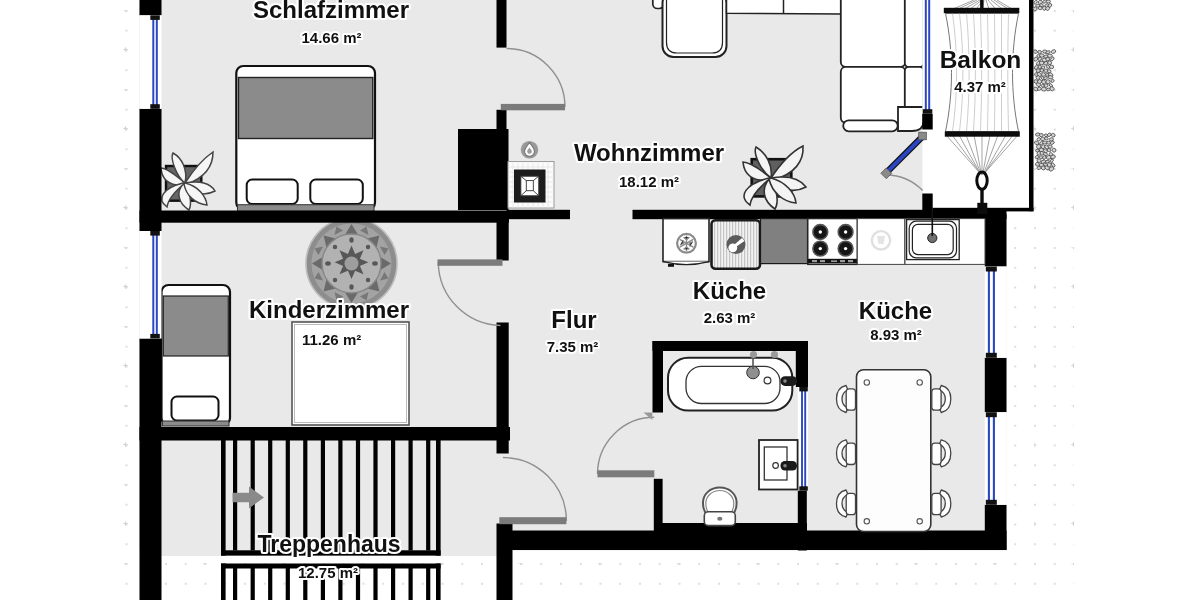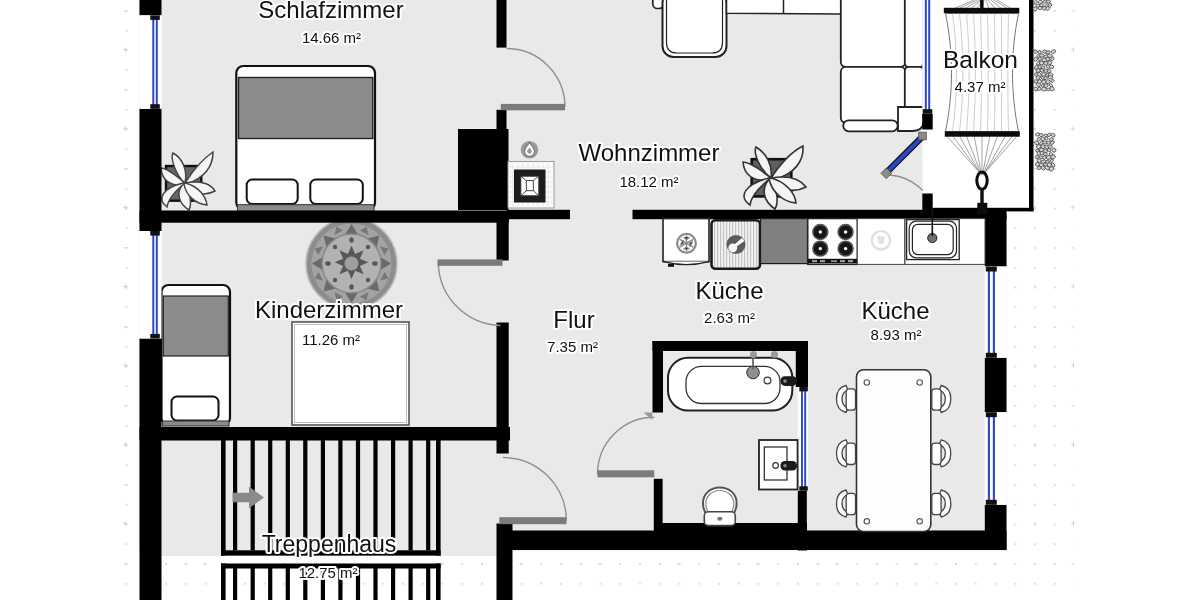--- a/index.html
+++ b/index.html
@@ -1,17 +1,17 @@
 <!DOCTYPE html>
 <html><head>
 <meta charset="utf-8">
 <style>
   html,body{margin:0;padding:0;background:#fff;}
   #stage{position:relative;transform:translateZ(0);will-change:transform;width:1200px;height:600px;overflow:hidden;background:#fff;
-         font-family:"Liberation Sans", sans-serif;}
+         font-family:"Liberation Sans", sans-serif;font-weight:bold;}
   svg{display:block}
 </style>
 </head>
 <body>
 <div id="stage">
 <svg width="1200" height="600" viewBox="0 0 1200 600">
 <defs>
   <pattern id="dots" x="7" y="10" width="19.75" height="19.75" patternUnits="userSpaceOnUse">
     <rect x="0" y="0" width="2" height="2" fill="#dedede"></rect>
   </pattern>

